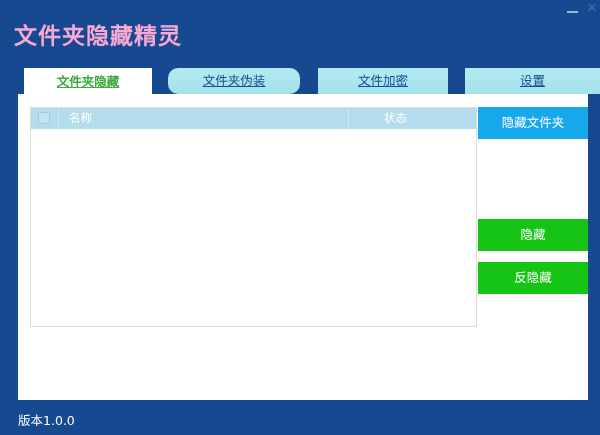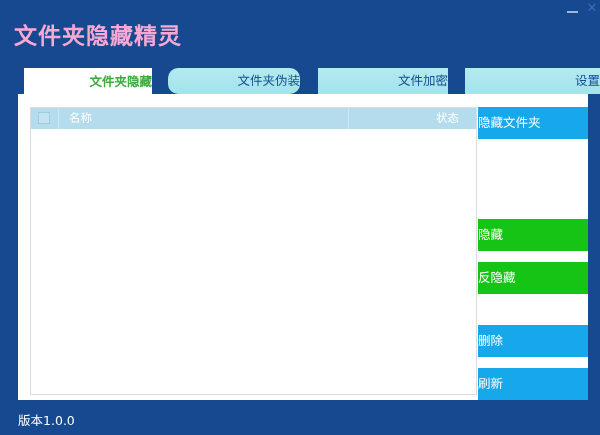--- a/index.html
+++ b/index.html
@@ -67,28 +67,29 @@
   #tabstrip {
     position: absolute;
     left: 18px; top: 68px;
     width: 582px; height: 26px;
   }
   .tab {
     position: absolute;
     top: 0;
     height: 26px;
     line-height: 26px;
-    text-align: right;
+    text-align: center;
     font-size: 12.5px;
     color: #14508f;
     background: #a8e6ee;
     cursor: pointer;
     box-sizing: border-box;
     white-space: nowrap;
     overflow: hidden;
+    text-decoration: underline;
   }
   .tab.inactive {
     background: linear-gradient(180deg,#b3eaf1 0%, #a4e2ec 100%);
   }
   .tab.active {
     background: #ffffff;
     color: #3eab3e;
     font-weight: bold;
     height: 27px;
     line-height: 27px;
@@ -104,21 +105,21 @@
     left: 18px; top: 94px;
     width: 570px; height: 306px;
     background: #ffffff;
     box-sizing: border-box;
   }
 
   
   #filelist {
     position: absolute;
     left: 12px; top: 13px;
-    width: 447px; height: 288px;
+    width: 447px; height: 220px;
     background: #ffffff;
     border: 1px solid #dcdcdc;
     box-sizing: border-box;
   }
   #filelist-header {
     position: relative;
     height: 21px;
     background: #b5dcec;
     box-sizing: border-box;
   }
@@ -144,21 +145,21 @@
     box-sizing: border-box;
     cursor: pointer;
   }
   #col-name {
     left: 28px; width: 290px;
     padding-left: 10px;
     border-right: 1px solid #cbe7f3;
   }
   #col-state {
     left: 301px; width: 127px;
-    text-align: right;
+    text-align: center;
   }
   #filelist-body {
     position: absolute;
     left: 0; top: 21px;
     right: 0; bottom: 0;
     background: #ffffff;
     overflow: auto;
   }
 
   
@@ -166,21 +167,21 @@
     position: absolute;
     left: 460px; top: 13px;
     width: 100px; height: 280px;
   }
   .side-btn {
     position: absolute;
     left: 0;
     width: 110px;
     height: 32px;
     line-height: 32px;
-    text-align: left;
+    text-align: center;
     font-size: 12.5px;
     color: #ffffff;
     border: 0;
     padding: 0;
     cursor: pointer;
     box-sizing: border-box;
     white-space: nowrap;
     font-family: "DejaVu Sans", "Liberation Sans", sans-serif;
   }
   .side-btn.blue  { background: #17a8ec; }
@@ -239,22 +240,20 @@
         <div class="col" id="col-name">名称</div>
         <div class="col" id="col-state">状态</div>
       </div>
       <div id="filelist-body"></div>
     </div>
 
     <div id="sidebuttons">
       <button class="side-btn blue" id="btn-hide-folder">隐藏文件夹</button>
       <button class="side-btn green" id="btn-unhide">反隐藏</button>
       <button class="side-btn green" id="btn-hide">隐藏</button>
-      <button class="side-btn blue" id="btn-delete">删除</button>
-      <button class="side-btn blue" id="btn-refresh">刷新</button>
     </div>
 
   </div>
 
   <div id="footer">
     <div id="version-label">版本1.0.0</div>
   </div>
 
 </div>
 

